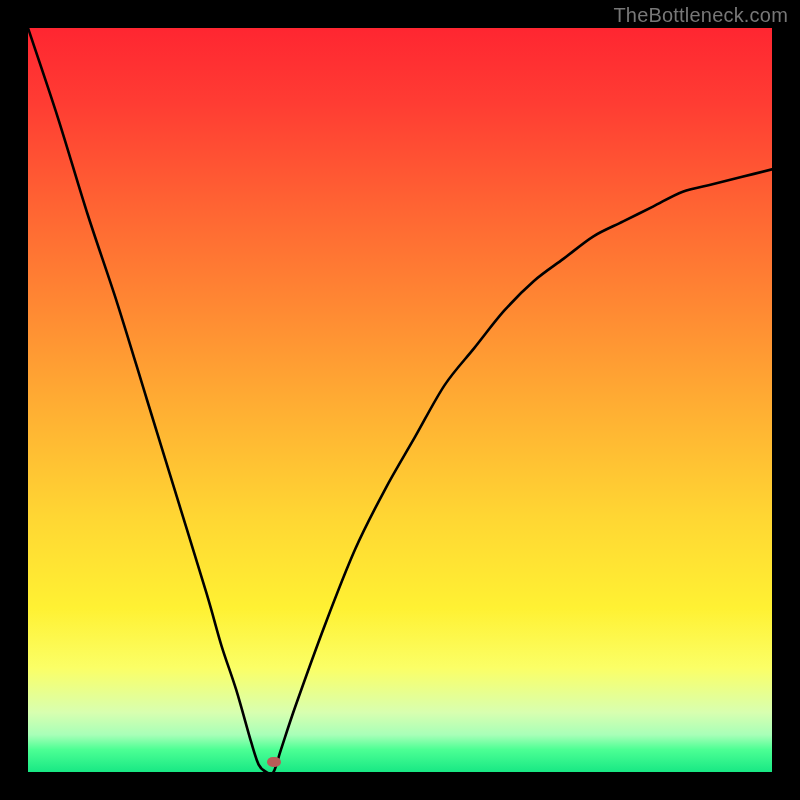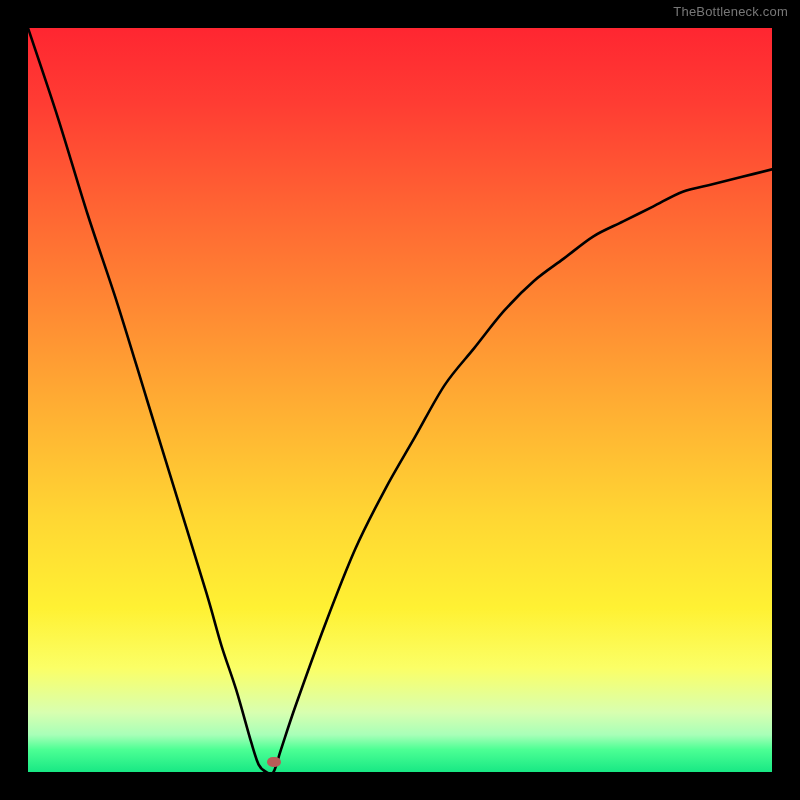--- a/index.html
+++ b/index.html
@@ -38,21 +38,21 @@
       #4cff94 97%,
       #18e884 100%
     );
     overflow: hidden;
   }
   .watermark {
     position: absolute;
     top: 4px;
     right: 12px;
     color: #777;
-    font-size: 13px;
+    font-size: 20px;
     letter-spacing: 0.2px;
     z-index: 5;
     pointer-events: none;
   }
   svg.curve {
     position: absolute;
     inset: 0;
     width: 100%;
     height: 100%;
   }

